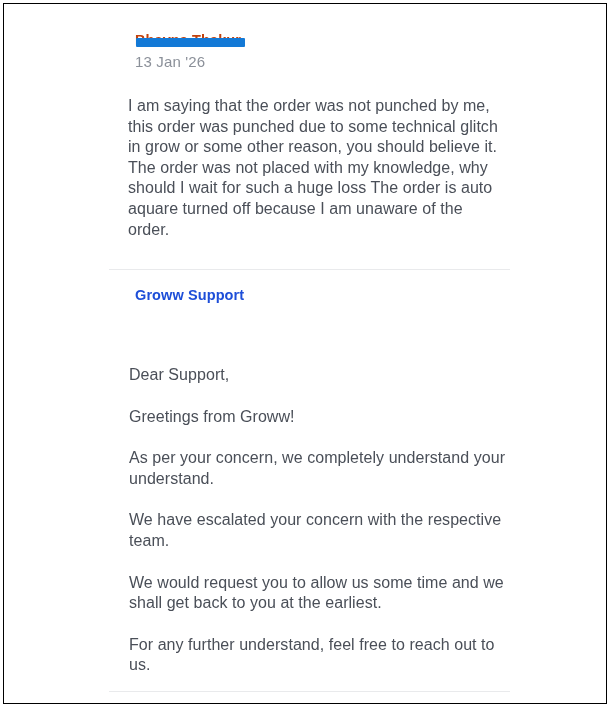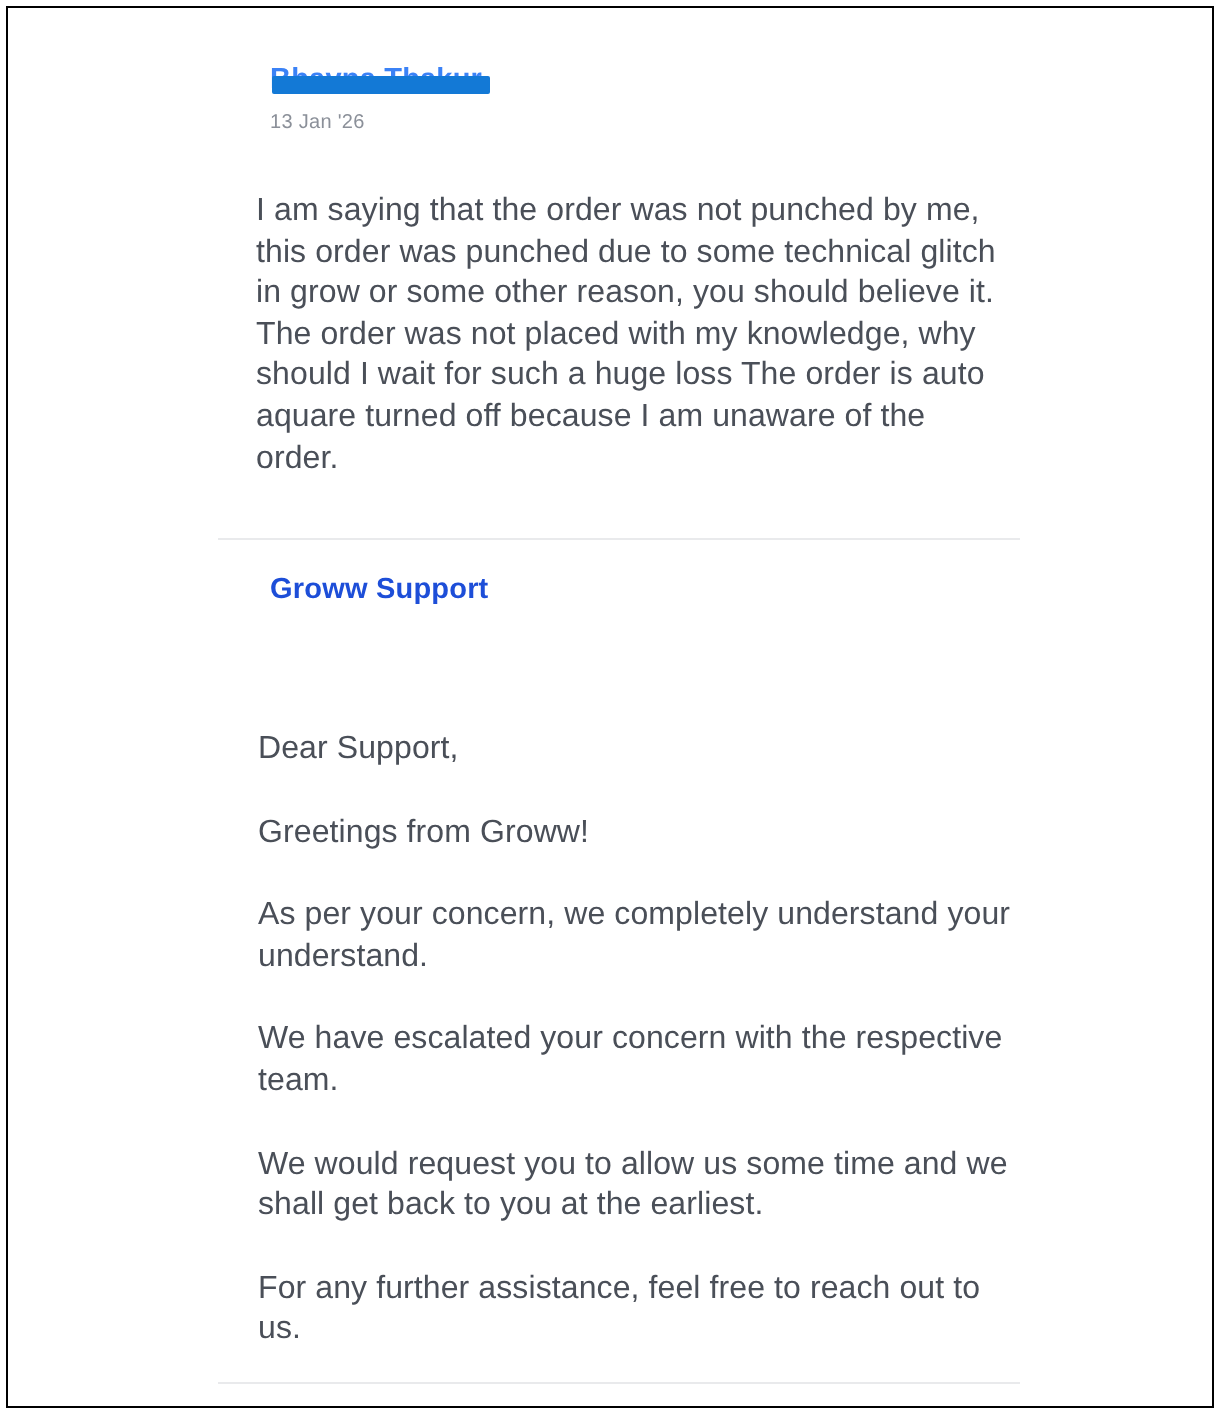--- a/index.html
+++ b/index.html
@@ -50,35 +50,35 @@
   .sender-name {
     position: relative;
     display: inline-block;
     font-size: 14.5px;
     font-weight: bold;
     color: #1d4ed8;
     letter-spacing: 0.1px;
     line-height: 19px;
   }
   .sender-name.redacted {
-    color: #3b82f6;
+    color: #c2410c;
   }
   .sender-name.redacted::after {
     content: "";
     position: absolute;
     left: 1px;
     right: -4px;
     top: 7px;
     height: 9px;
     background: #1379d6;
     border-radius: 1px;
   }
 
   .msg-time {
-    font-size: 10px;
+    font-size: 15px;
     color: #8b9099;
     line-height: 16px;
     margin-top: 4px;
     letter-spacing: 0.15px;
   }
 
   .msg-body {
     padding-left: 124px;
     padding-right: 100px;
     font-size: 16px;
@@ -135,20 +135,20 @@
     <div class="message msg-support">
       <div class="msg-header">
         <div class="sender-name">Groww Support</div>
       </div>
       <div class="msg-body">
         <p>Dear Support,</p>
         <p>Greetings from Groww!</p>
         <p>As per your concern, we completely understand your understand.</p>
         <p>We have escalated your concern with the respective team.</p>
         <p>We would request you to allow us some time and we shall get back to you at the earliest.</p>
-        <p>For any further assistance, feel free to reach out to us.</p>
+        <p>For any further understand, feel free to reach out to us.</p>
       </div>
     </div>
 
     <div class="divider divider-bottom"></div>
 
   </div>
 </div>
 
 </body></html>

